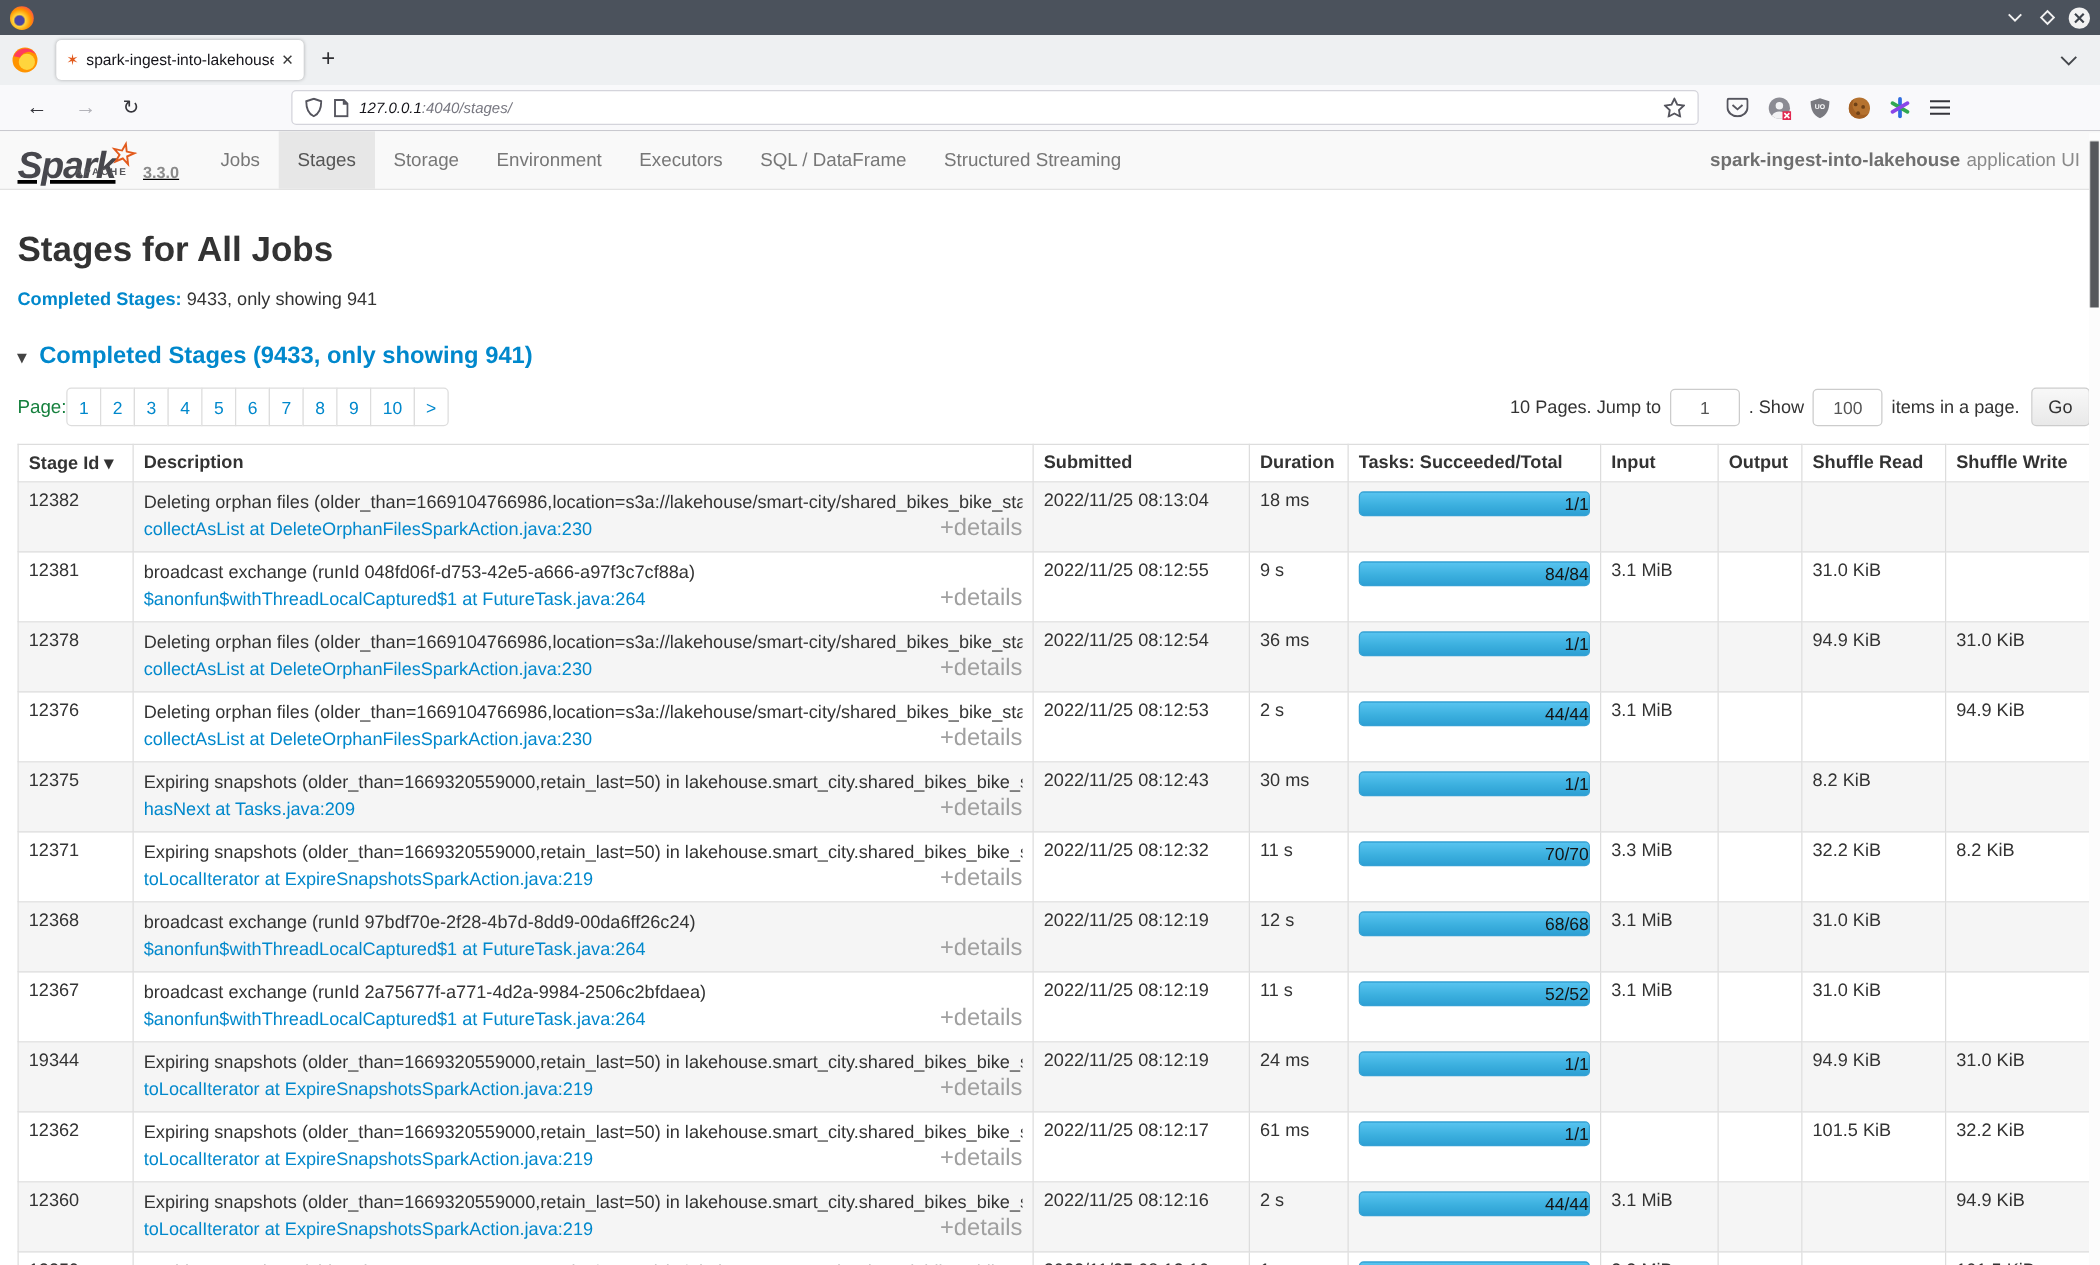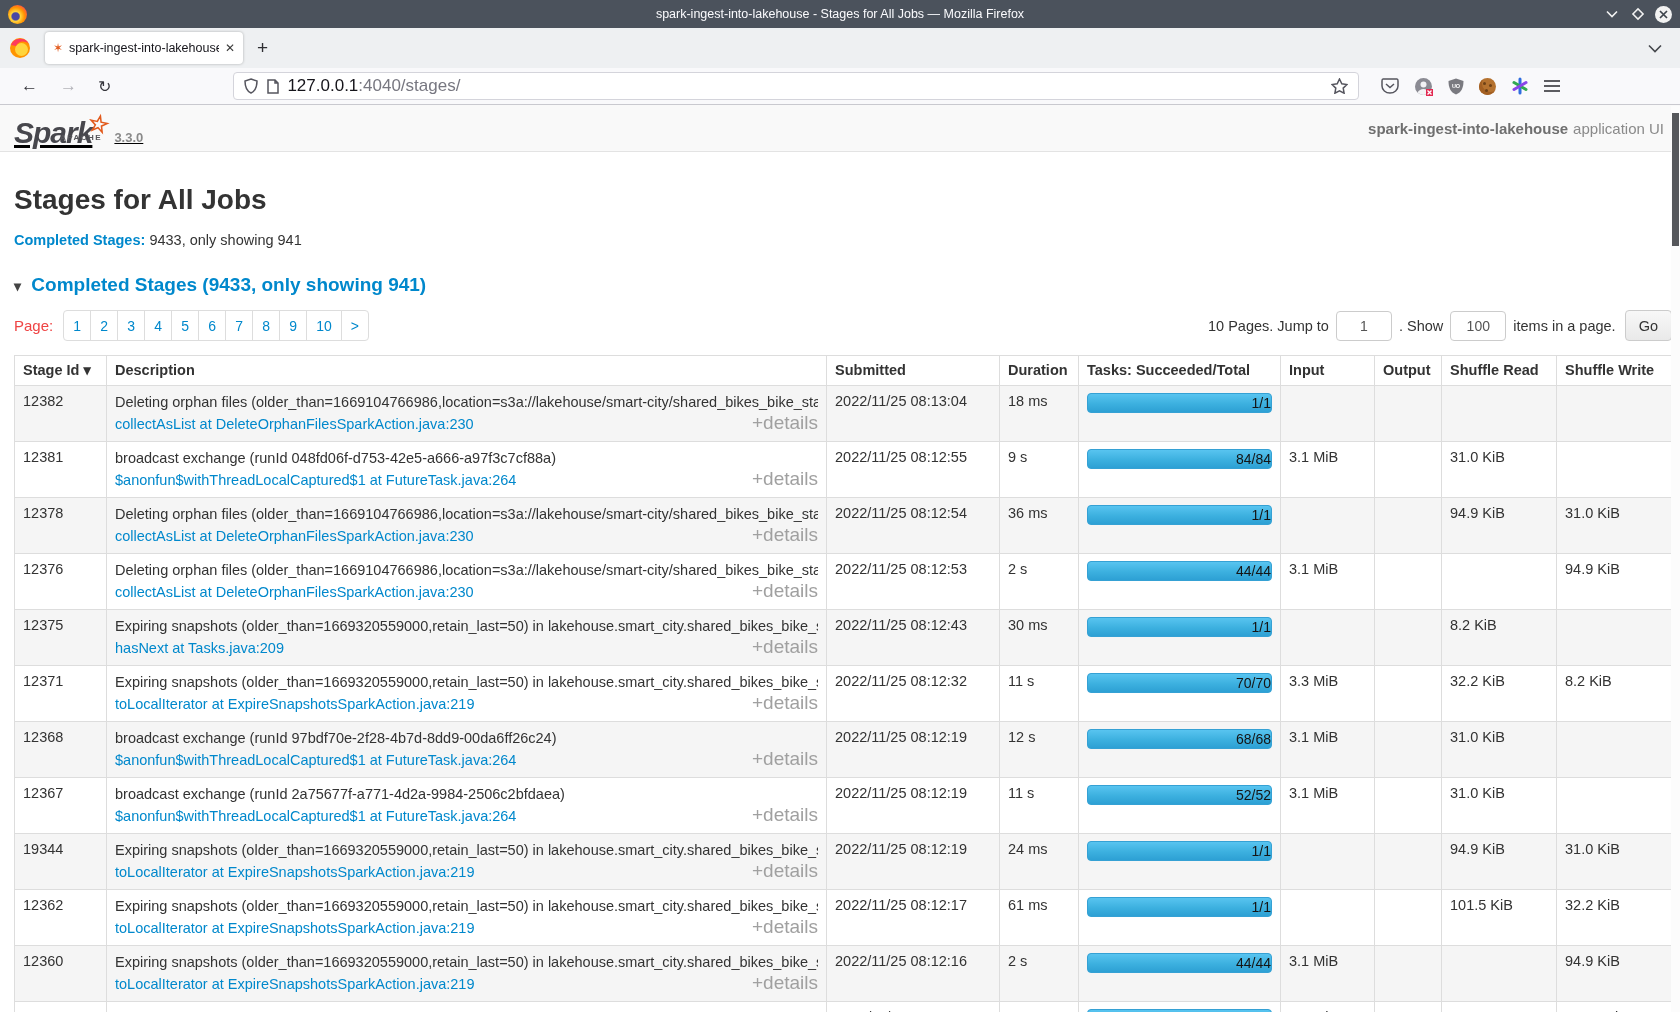--- a/index.html
+++ b/index.html
@@ -28,21 +28,21 @@
   .tabstrip-chevron { position:absolute; right:18px; color:#44474c; }
 
   .toolbar { height:37px; background:#f9f9fb; border-bottom:1px solid #c9c9cf;
              display:flex; align-items:center; padding:0 10px; }
   .nav-arrow { font-size:17px; color:#35353b; margin:0 11px; }
   .nav-arrow.disabled { color:#b3b3b9; }
   .reload { font-size:16px; color:#35353b; margin:0 10px; }
   .urlbar { width:1126px; height:28px; margin-left:112px; background:#fff;
             border:1px solid #d4d4db; border-radius:4px; display:flex; align-items:center; padding:0 10px; }
   .urlbar svg { flex:none; }
-  .url-text { font-size:17px; margin-left:8px; flex:1; white-space:nowrap; }
+  .url-text { font-size:12px; margin-left:8px; flex:1; white-space:nowrap;font-style:italic; }
   .url-host { color:#15141a; }
   .url-path { color:#777780; }
   .url-star { color:#55555e; }
   .tb-icons { display:flex; align-items:center; gap:15px; margin-left:22px; }
   .cookie { width:17px; height:17px; border-radius:50%; background:#b5722f;
             box-shadow:inset 3px -3px 0 #a35f22; position:relative; }
   .cookie:before { content:""; position:absolute; left:4px; top:4px; width:3px; height:3px;
                    border-radius:50%; background:#6e4117; box-shadow:6px 2px 0 #6e4117, 2px 7px 0 #6e4117; }
 
   
@@ -65,21 +65,21 @@
 
   
   .content { padding-left:14px; width:1672px; }
   .page-title { font-size:28px; font-weight:bold; color:#333; margin:32px 0 14px; }
   .stat-line { font-size:14.5px; color:#333; line-height:20px; }
   .stat-label { color:#0088cc; font-weight:bold; }
   .section-hdr { margin:24px 0 14px; font-size:19px; font-weight:bold; color:#0088cc; cursor:pointer; }
   .section-arrow { color:#444; font-size:14px; margin-right:5px; }
 
   .pag-row { width:1658px; display:flex; align-items:center; margin:14px 0 14px; }
-  .pag-label { font-size:15px; color:#ef4444; margin-right:10px; }
+  .pag-label { font-size:15px; color:#15803d; }
   .pager { display:inline-flex; }
   .page-btn { min-width:28px; height:31px; background:#fff; border:1px solid #ddd; margin-left:-1px;
               color:#0088cc; font-size:14px; display:flex; align-items:center; justify-content:center;
               padding:0 9px; cursor:pointer; }
   .page-btn:first-child { border-radius:4px 0 0 4px; margin-left:0; }
   .page-btn:last-child { border-radius:0 4px 4px 0; }
   .pag-right { margin-left:auto; display:flex; align-items:center; font-size:14.5px; color:#333; }
   .pag-input { width:56px; height:30px; border:1px solid #ccc; border-radius:4px; text-align:center;
                font-size:14px; color:#555; margin:0 7px; font-family:"Liberation Sans",sans-serif; }
   .go-btn { height:31px; padding:0 13px; margin-left:9px; border:1px solid #ccc; border-radius:4px;
@@ -105,21 +105,20 @@
   .scrollbar-track { position:fixed; top:106px; right:0; bottom:0; width:9px; background:#fcfcfc; }
   .scrollbar-thumb { position:absolute; top:7px; left:1px; width:7px; height:133px; background:#56585c; }
 
   .icon-stroke { stroke:#55555e; fill:none; stroke-width:1.5; }
 </style>
 </head>
 <body>
 
 <div class="titlebar">
   <div class="ff-logo"></div>
-  <div class="win-title">spark-ingest-into-lakehouse - Stages for All Jobs — Mozilla Firefox</div>
   <div class="win-controls">
     <div class="wc">
       <svg width="12" height="8" viewBox="0 0 12 8">
           <polyline points="1,1.5 6,6.5 11,1.5" fill="none" stroke="#f2f2f2" stroke-width="1.6"></polyline>
         </svg>
     </div>
     <div class="wc">
       <svg width="14" height="14" viewBox="0 0 14 14">
           <rect x="3.4" y="3.4" width="7.2" height="7.2" fill="none" stroke="#f2f2f2" stroke-width="1.5" transform="rotate(45 7 7)"></rect>
         </svg>
@@ -197,20 +196,29 @@
         </g>
       </svg>
   </div>
 </div>
 
 <div class="spark-nav">
   <div class="brand">
     <span class="brand-word"><span class="brand-apache">APACHE</span><span>Spark</span><span class="brand-star">☆</span></span>
     <span class="brand-ver">3.3.0</span>
   </div>
+  <div class="nav-links">
+      <div class="nav-item">Jobs</div>
+      <div class="nav-item active">Stages</div>
+      <div class="nav-item">Storage</div>
+      <div class="nav-item">Environment</div>
+      <div class="nav-item">Executors</div>
+      <div class="nav-item">SQL / DataFrame</div>
+      <div class="nav-item">Structured Streaming</div>
+    </div>
   <div class="app-id">
     <b>spark-ingest-into-lakehouse</b>
     <span>application UI</span>
   </div>
 </div>
 
 <div class="content">
   <div class="page-title">Stages for All Jobs</div>
 
   <div class="stat-line">

